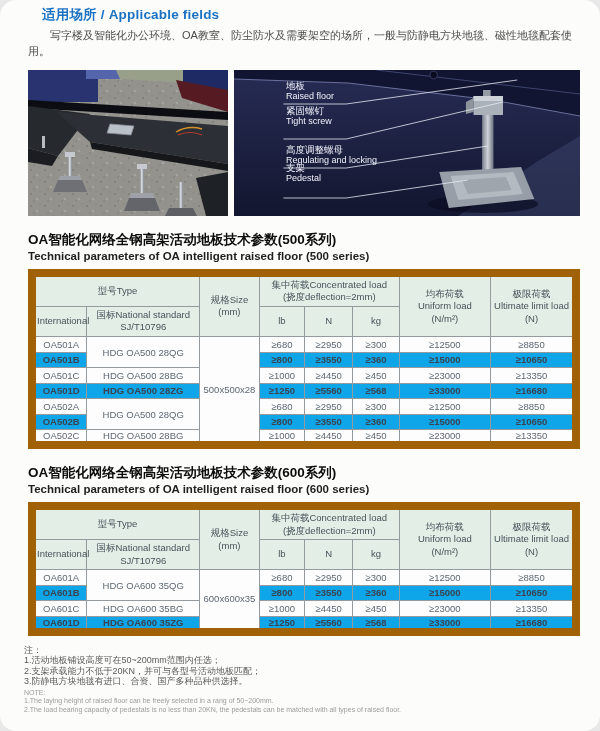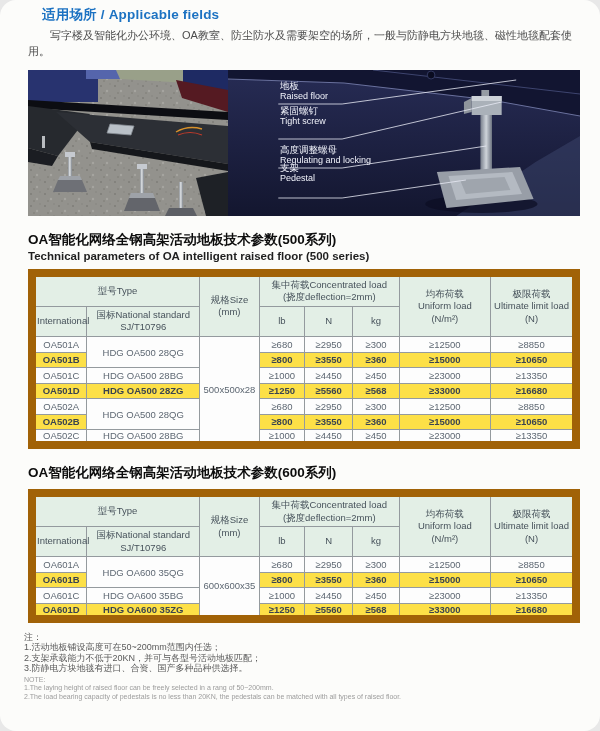--- a/index.html
+++ b/index.html
@@ -7,40 +7,40 @@
     width:600px;height:731px;margin:0 auto;background:#fcfcfa;
     font-family:"Liberation Sans","DejaVu Sans",sans-serif;
     position:relative;overflow:hidden;box-sizing:border-box;padding-top:6px;border-radius:16px;
   }
   
   .intro{padding:0 20px 0 28px;}
   .intro h1{margin:0 0 4px 14px;font-size:13.5px;color:#1c72c2;font-weight:bold;letter-spacing:.2px;}
   .intro .zh{margin:0;font-size:11px;color:#4c4c4c;line-height:1.45;text-indent:2em;}
   .intro .en{margin:3px 0 0;font-size:11px;color:#8e8e8e;line-height:1.4;text-indent:1.8em;}
   
-  .photos{display:flex;margin:10px 20px 0 28px;height:146px;}
+  .photos{display:flex;gap:6px;margin:10px 20px 0 28px;height:146px;}
   .photo{position:relative;overflow:hidden;background:#222;}
   .photo-left{width:200px;flex:none;}
   .photo-right{flex:1;}
   .photo svg{display:block;width:100%;height:100%;}
   .dlabel{position:absolute;left:52px;color:#f0f2fa;line-height:1.2;pointer-events:none;}
   .dlabel .zh{font-size:9.5px;display:block;}
   .dlabel .en{font-size:9px;display:block;}
   
   .series h2{margin:15px 0 0 28px;font-size:13.5px;color:#0d0d0d;font-weight:bold;}
   .series h3{margin:1px 0 0 28px;font-size:11.5px;color:#1f1f1f;font-weight:bold;}
   .tablewrap{margin:7px 0 0 28px;}
   table{border-collapse:collapse;width:552px;table-layout:fixed;border:8px solid #a16207;}
   th,td{border:1px solid #949a9e;box-sizing:border-box;}
   th{background:#e3efe6;font-weight:normal;font-size:9.5px;color:#47525b;
      padding:2px 1px;line-height:1.32;white-space:pre-line;text-align:center;}
   thead tr:first-child th{height:33px;}
   thead tr:last-child th{height:28px;}
   td{font-size:9.5px;color:#5d6772;text-align:center;height:15.5px;padding:0 2px;background:#fdfdfd;}
-  tr.shaded td{background:#fde047;font-weight:bold;color:#3a4450;}
+  tr.shaded td{background:#0ea5e9;font-weight:bold;color:#3a4450;}
   
   .notes{margin:9px 0 0 24px;}
   .notes p{margin:0;}
   .notes .nzh{font-size:9px;color:#5a5a5a;line-height:1.18;}
   .notes .nen{font-size:7px;color:#9c9c9c;line-height:1.2;}
   .notes .nen-label{margin-top:2px;}
 </style>
 </head>
 <body>
 
@@ -265,20 +265,21 @@
               <td>≥23000</td>
               <td>≥13350</td>
             </tr>
           </tbody>
         </table>
       </div>
   </section>
 
   <section class="series">
     <h2>OA智能化网络全钢高架活动地板技术参数(600系列)</h2>
+    <h3>Technical parameters of OA intelligent raised floor (600 series)</h3>
     <div class="tablewrap">
         <table>
           <colgroup>
             <col style="width: 10.1%;">
             <col style="width: 20.7%;">
             <col style="width: 11%;">
             <col style="width: 8.3%;">
             <col style="width: 8.9%;">
             <col style="width: 8.5%;">
             <col style="width: 16.8%;">

